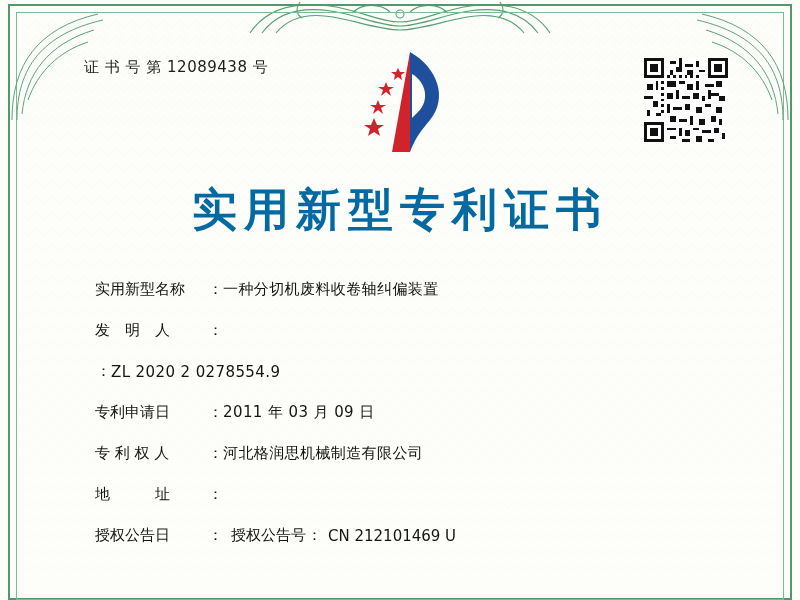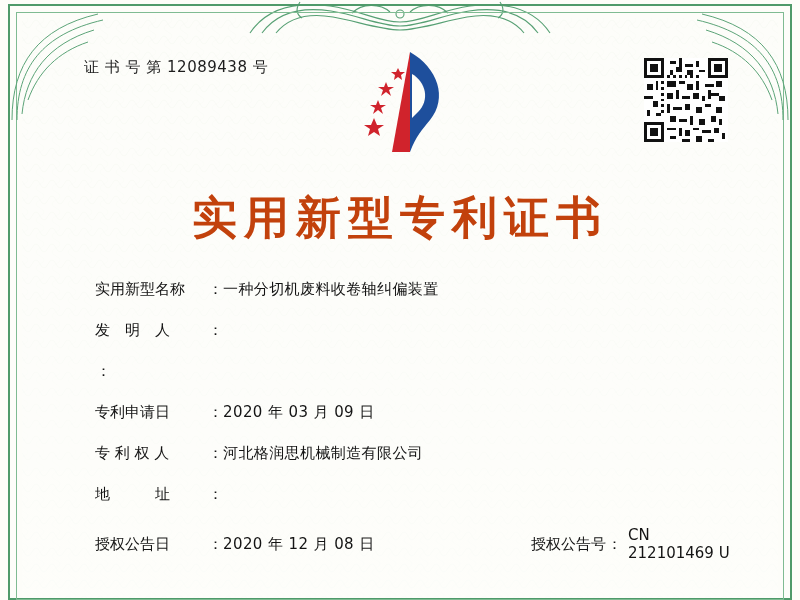--- a/index.html
+++ b/index.html
@@ -79,27 +79,27 @@
     right: 72px;
     top: 58px;
     width: 84px;
     height: 84px;
     background: #ffffff;
   }
   
   .main-title {
     position: absolute;
     left: 0;
-    top: 188px;
+    top: 180px;
     width: 800px;
     text-align: center;
     font-size: 45px;
     font-weight: bold;
     letter-spacing: 7px;
-    color: #c2410c;
+    color: #0369a1;
     font-family: "DejaVu Sans", "Liberation Sans", sans-serif;
   }
   
   .fields {
     position: absolute;
     left: 95px;
     top: 280px;
     width: 640px;
   }
   .field-row {
@@ -308,42 +308,42 @@
       <span class="field-value">一种分切机废料收卷轴纠偏装置</span>
     </div>
 
     <div class="field-row">
       <span class="field-label">发　明　人</span>
       <span class="colon">：</span>
     </div>
 
     <div class="field-row">
       <span class="colon">：</span>
+      <span class="field-value">ZL 2020 2 0278554.9</span>
     </div>
 
     <div class="field-row">
       <span class="field-label">专利申请日</span>
       <span class="colon">：</span>
-      <span class="field-value">2020 年 03 月 09 日</span>
+      <span class="field-value">2011 年 03 月 09 日</span>
     </div>
 
     <div class="field-row">
       <span class="field-label">专 利 权 人</span>
       <span class="colon">：</span>
       <span class="field-value">河北格润思机械制造有限公司</span>
     </div>
 
     <div class="field-row">
       <span class="field-label">地　　　址</span>
       <span class="colon">：</span>
     </div>
 
     <div class="field-row dual">
       <span class="field-label">授权公告日</span>
       <span class="colon">：</span>
-      <span class="field-value">2020 年 12 月 08 日</span>
       <span class="field-label2">授权公告号</span>
       <span class="colon">：</span>
       <span class="field-value2">CN 212101469 U</span>
     </div>
 
   </div>
 </div>
 
 </body></html>

